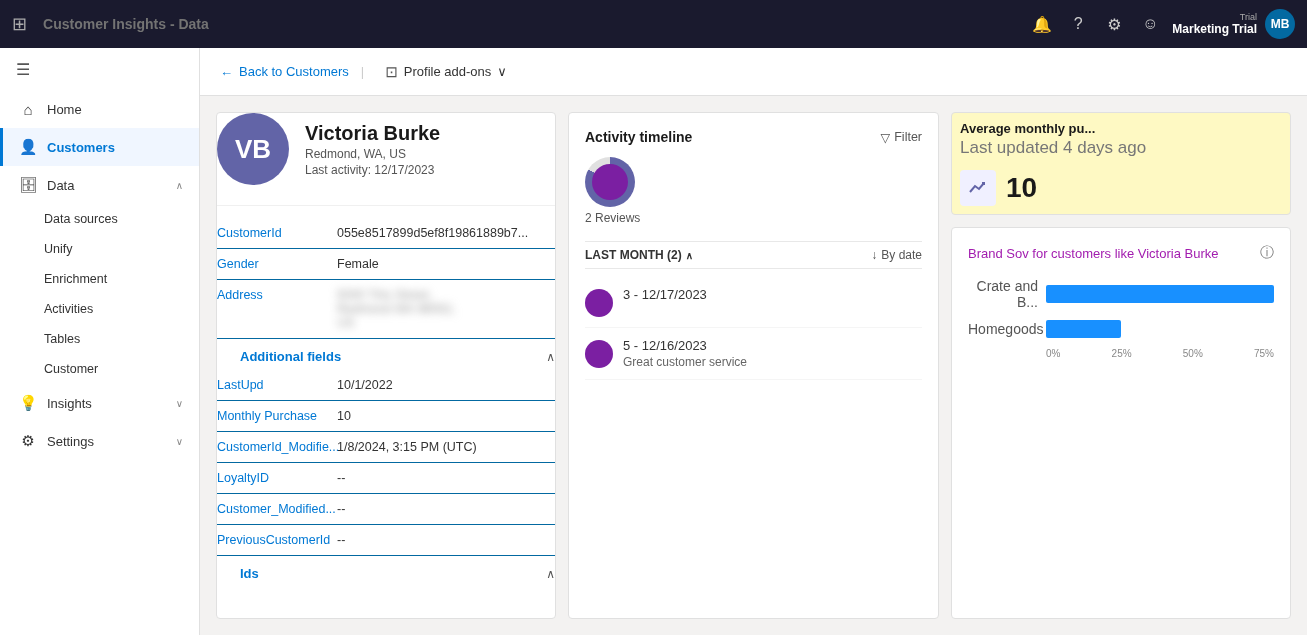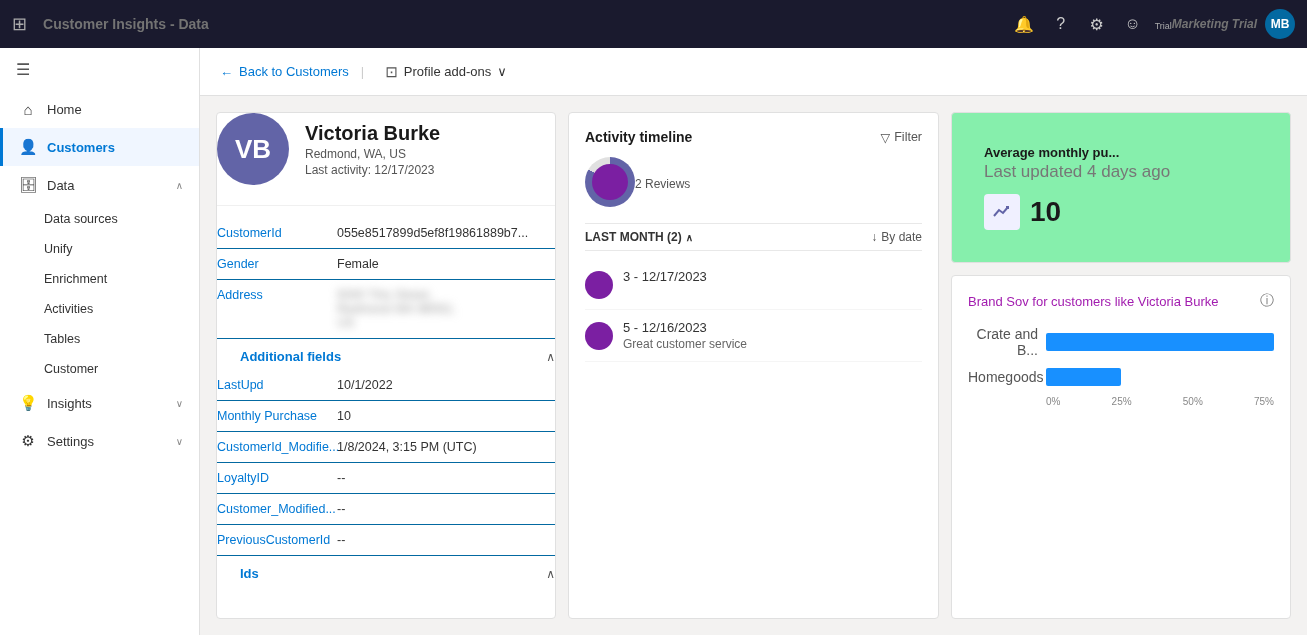--- a/index.html
+++ b/index.html
@@ -13,23 +13,23 @@
       display: flex;
       align-items: center;
       padding: 0 12px;
       gap: 12px;
       flex-shrink: 0;
     }
     .top-nav-logo { font-size: 18px; margin-right: 4px; color: #aaa; cursor: pointer; }
     .top-nav-title { font-size: 14px; font-weight: 600; color: #737373; flex: 1; }
     .top-nav-icons { display: flex; align-items: center; gap: 8px; }
     .top-nav-icon { width: 28px; height: 28px; display: flex; align-items: center; justify-content: center; color: #ccc; font-size: 16px; cursor: pointer; border-radius: 3px; }
-    .trial-badge { display: flex; flex-direction: row; align-items: flex-end; }
+    .trial-badge { display: flex; flex-direction: column; align-items: flex-end; }
     .trial-label { font-size: 9px; color: #aaa; }
-    .trial-name { font-size: 12px; color: #737373; font-weight: 600; font-style: italic; }
+    .trial-name { font-size: 12px; color: #ffffff; font-weight: 600; }
     .avatar-circle { width: 30px; height: 30px; border-radius: 50%; background: #0369a1; color: #fff; display: flex; align-items: center; justify-content: center; font-size: 12px; font-weight: 600; cursor: pointer; }
 
     
     .app-body { display: flex; flex: 1; overflow: hidden; }
 
     
     .sidebar {
       width: 200px;
       background: #fff;
       border-right: 1px solid #e0e0e0;
@@ -128,41 +128,41 @@
       border-radius: 4px;
       border: 1px solid #e0e0e0;
       flex: 1;
       min-width: 0;
       overflow-y: auto;
       padding: 16px;
     }
     .activity-header { display: flex; align-items: center; justify-content: space-between; margin-bottom: 12px; }
     .activity-title { font-size: 14px; font-weight: 600; color: #1a1a1a; }
     .filter-btn { display: flex; align-items: center; gap: 4px; color: #555; cursor: pointer; font-size: 12.5px; }
-    .timeline-reviews { display: flex; align-items: center; margin: 10px 0 16px; }
+    .timeline-reviews { display: flex; flex-direction: column; margin: 10px 0 16px; }
     .review-label { font-size: 12px; color: #555; margin-top: 4px; }
 
     .month-group { display: flex; align-items: center; justify-content: space-between; padding: 6px 0; border-top: 1px solid #e8e8e8; border-bottom: 1px solid #e8e8e8; margin: 8px 0; }
     .month-label { font-size: 12px; font-weight: 600; color: #333; display: flex; align-items: center; gap: 4px; }
     .by-date-btn { font-size: 12px; color: #555; cursor: pointer; display: flex; align-items: center; gap: 4px; }
 
     .activity-event { display: flex; align-items: flex-start; gap: 10px; padding: 10px 0; border-bottom: 1px solid #f5f5f5; }
     .event-dot { width: 28px; height: 28px; border-radius: 50%; background: #7b1fa2; flex-shrink: 0; margin-top: 2px; }
     .event-content { flex: 1; }
     .event-title { font-size: 13px; color: #333; font-weight: 500; }
     .event-desc { font-size: 12px; color: #666; margin-top: 2px; }
 
     
     .right-panel { width: 340px; flex-shrink: 0; display: flex; flex-direction: column; gap: 12px; }
 
     .metric-card {
-      background: #86efac;
+      background: #fef9c3;
       border-radius: 4px;
       border: 1px solid #e0e0e0;
-      padding: 32px;
+      padding: 8px;
     }
     .metric-title { font-size: 13px; font-weight: 600; color: #1a1a1a; }
     .metric-subtitle { font-size: 17px; color: #777; margin-top: 2px; }
     .metric-value-row { display: flex; align-items: center; gap: 10px; margin-top: 12px; }
     .metric-icon { width: 36px; height: 36px; background: #f0f0ff; border-radius: 4px; display: flex; align-items: center; justify-content: center; }
     .metric-number { font-size: 28px; font-weight: 600; color: #1a1a1a; }
 
     .brand-card {
       background: #fff;
       border-radius: 4px;

